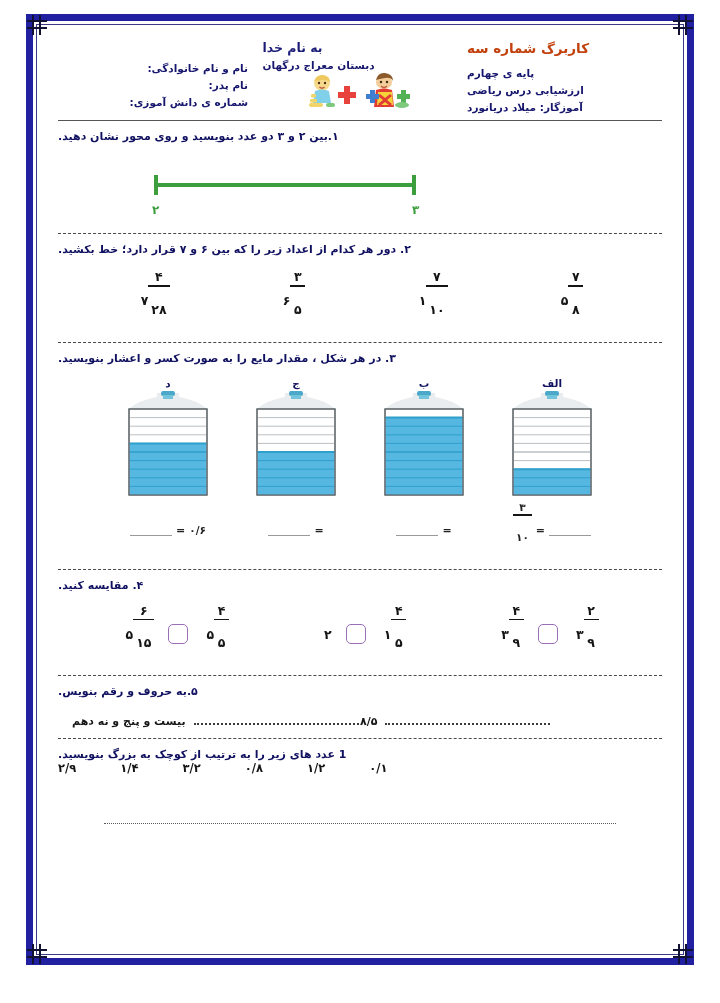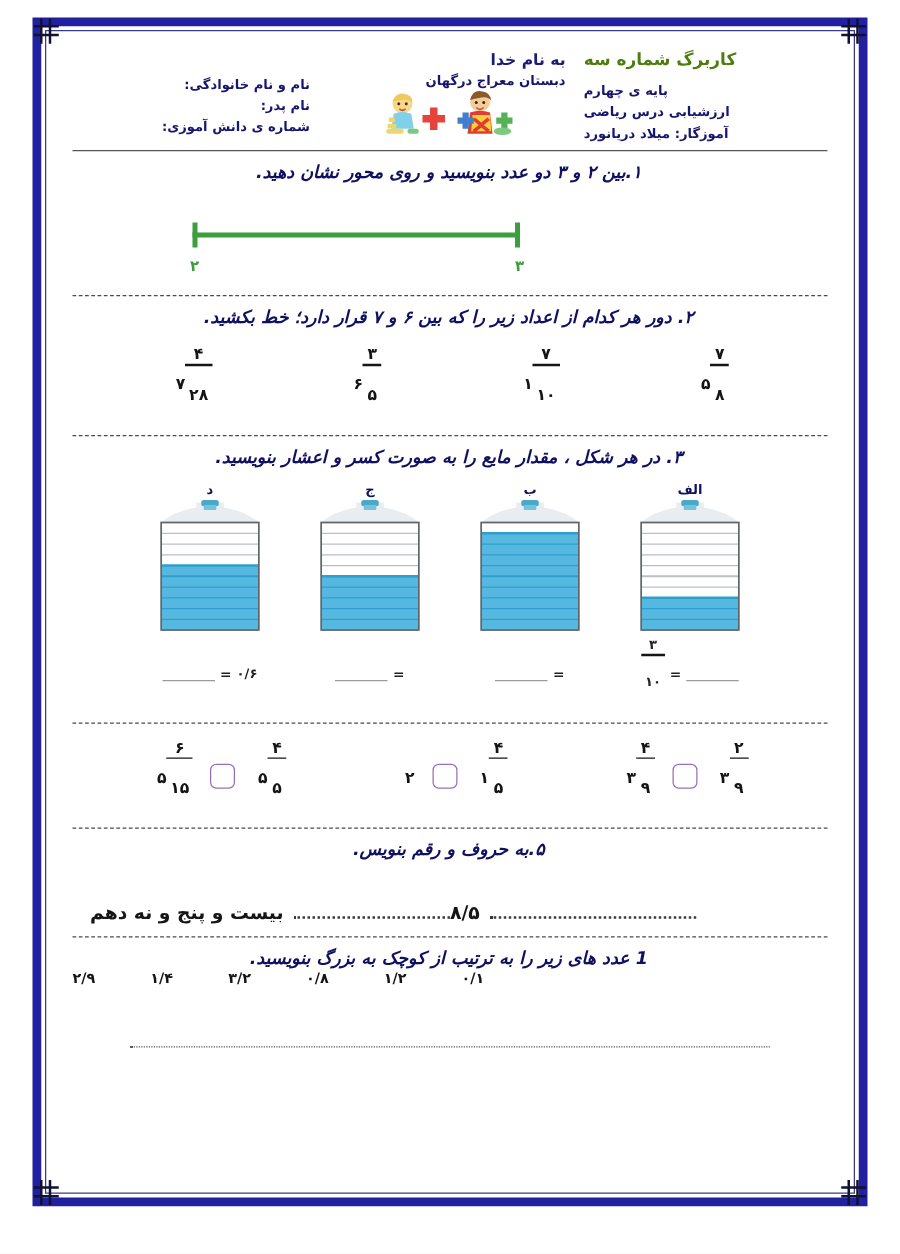--- a/index.html
+++ b/index.html
@@ -70,21 +70,21 @@
   
   .header {
     display: flex;
     flex-direction: row-reverse;
     justify-content: space-between;
     align-items: flex-start;
     padding-top: 4px;
   }
   .hcol { color: #16166e; }
   .hcol-right { width: 190px; padding-top: 20px; }
-  .hcol-mid   { text-align: right; width: 190px; }
+  .hcol-mid   { text-align: left; width: 190px; }
   .hcol-left  { text-align: left; width: 195px; }
 
   .hline {
     font-size: 10.5px;
     font-weight: bold;
     line-height: 17px;
     white-space: nowrap;
   }
   .title-bism {
     font-size: 12.5px;
@@ -93,21 +93,21 @@
     margin-bottom: 4px;
   }
   .school-name {
     font-size: 10.5px;
     font-weight: bold;
     color: #16166e;
   }
   .worksheet-title {
     font-size: 13.5px;
     font-weight: bold;
-    color: #4d7c0f;
+    color: #c2410c;
     margin-bottom: 9px;
     text-align: left;
   }
   .hcol-left .hline { text-align: left; }
 
   
   .clipart {
     position: relative;
     height: 40px;
     margin-top: 1px;
@@ -115,27 +115,26 @@
   .clipart svg { display: block; margin: 0 auto; }
 
   .header-rule {
     border: none;
     border-top: 1.3px solid #555;
     margin: 4px 0 0 0;
   }
 
   
   .q-text {
-    font-size: 14px;
+    font-size: 11px;
     font-weight: bold;
     color: #101060;
-    text-align: center;
+    text-align: left;
     margin: 9px 2px 0 0;
     direction: rtl;
-    font-style: italic;
   }
   .dashsep {
     border: none;
     border-top: 1.6px dashed #4a4a4a;
     margin: 10px 0 0 0;
   }
 
   
   .numline-wrap {
     position: relative;
@@ -279,23 +278,23 @@
     border-radius: 5px;
     box-sizing: border-box;
     background: #fff;
   }
 
   
   .write-row {
     display: flex;
     flex-direction: row-reverse;
     align-items: center;
-    margin-top: 33px;
+    margin-top: 16px;
     padding: 0 14px;
-    font-size: 15px;
+    font-size: 11px;
     font-weight: bold;
     color: #151515;
     direction: rtl;
   }
   .write-item {
     display: flex;
     flex-direction: row-reverse;
     align-items: baseline;
     gap: 8px;
     width: 50%;
@@ -569,20 +568,21 @@
           <span class="num">۳</span>
           <span class="bar"></span>
           <span class="den">۱۰</span>
         </span>
         <span class="eq">=</span>
         <span class="blankline"></span>
       </div>
     </div>
     <hr class="dashsep">
 
+    <div class="q-text">۴. مقایسه کنید.</div>
     <div class="compare-row">
 
       <div class="compare-item">
         <div class="mixed">
           <span class="whole">۵</span>
           <span class="frac">
             <span class="num">۶</span>
             <span class="bar"></span>
             <span class="den">۱۵</span>
           </span>

